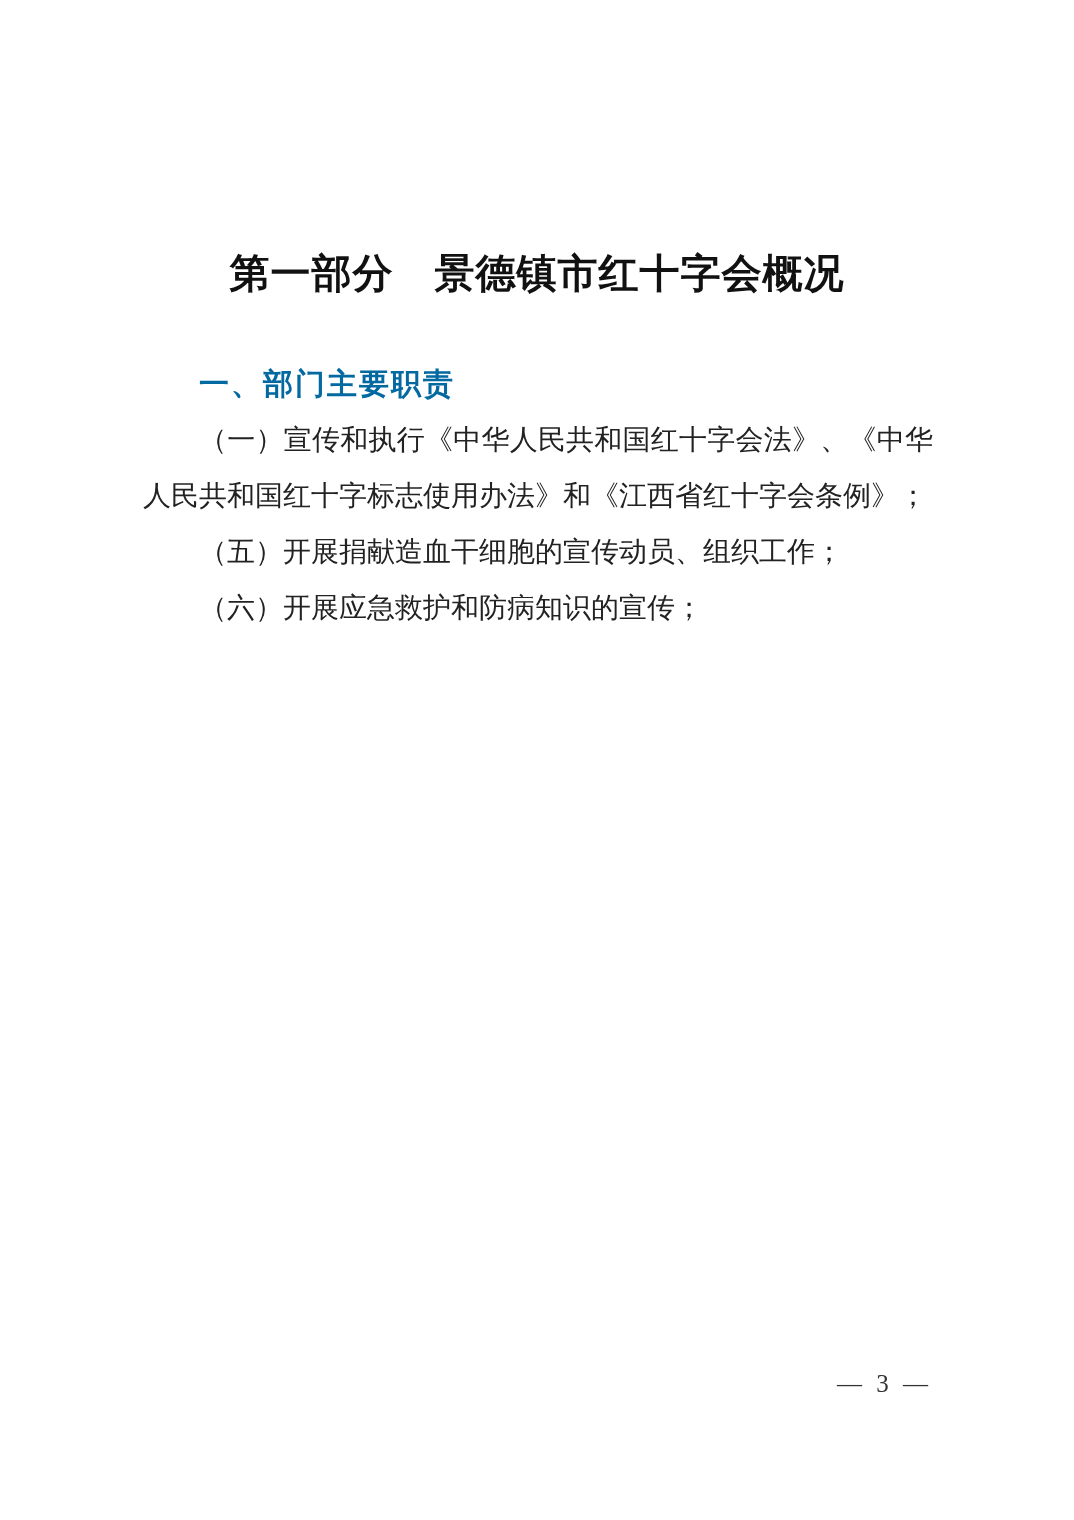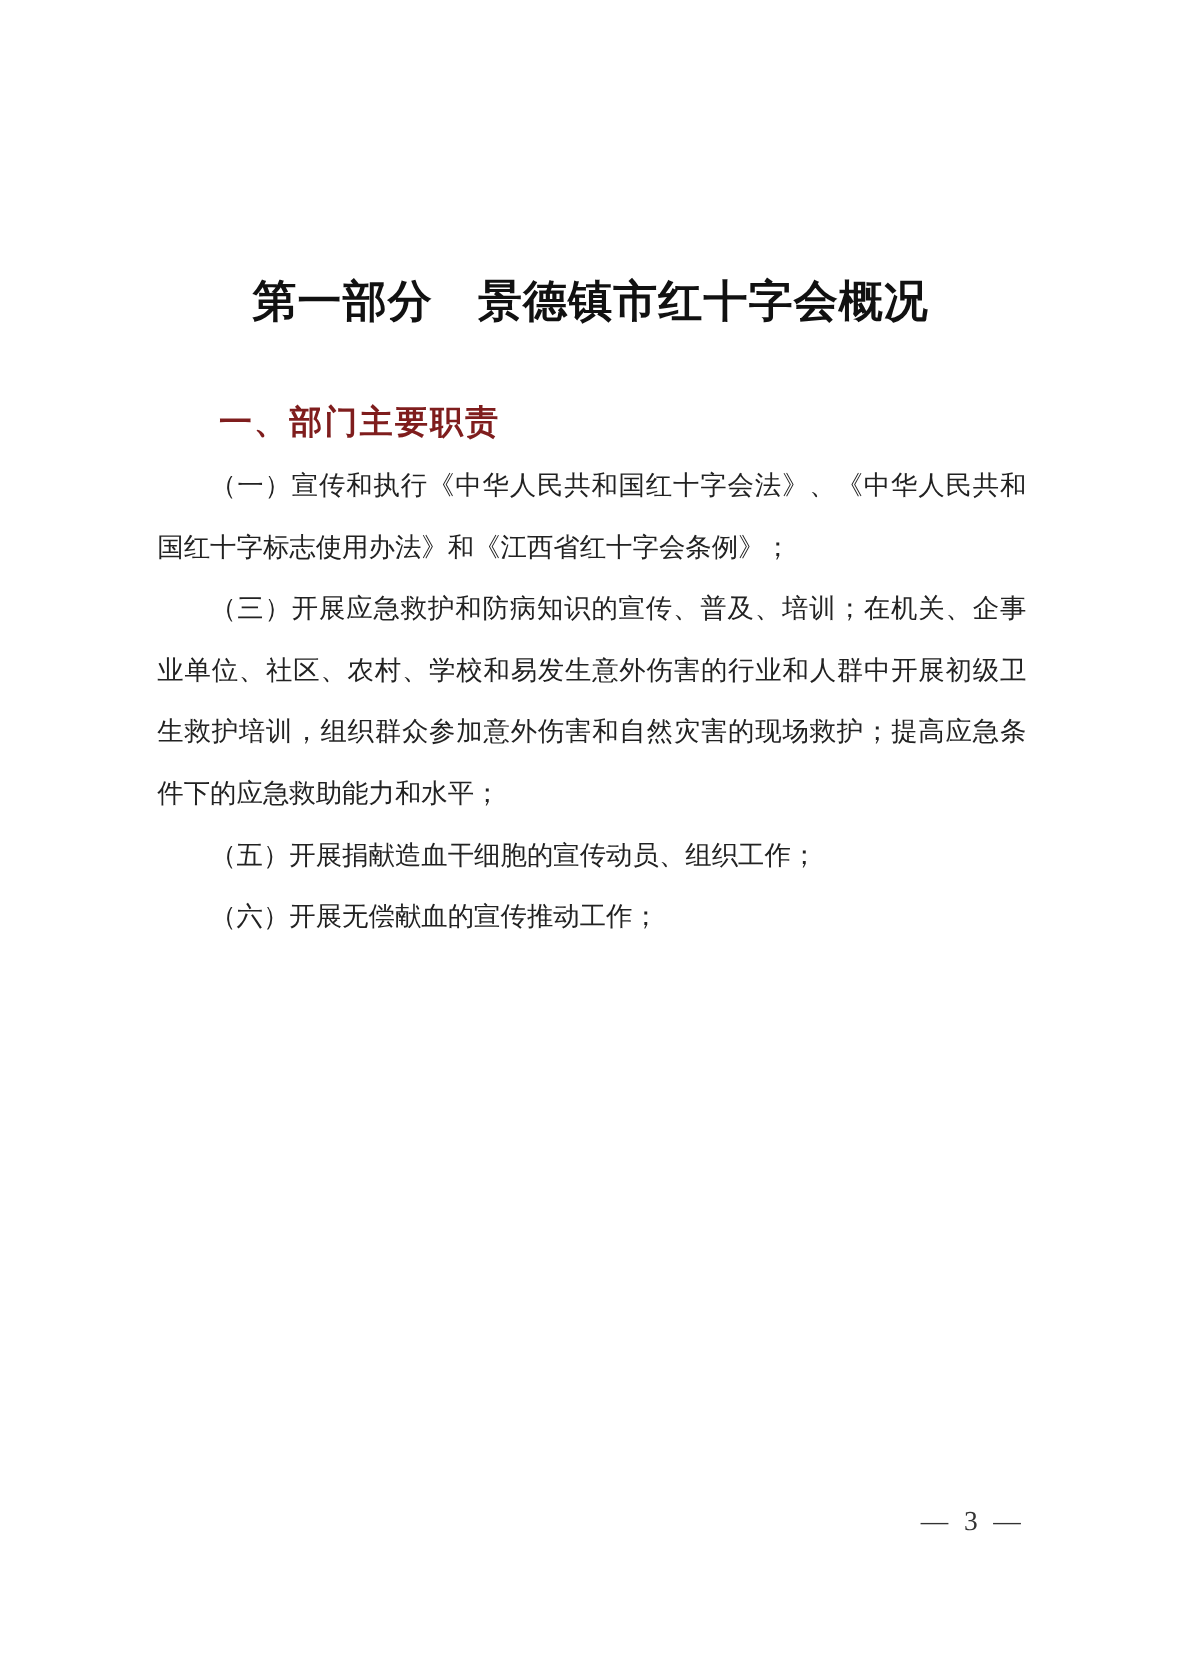--- a/index.html
+++ b/index.html
@@ -31,30 +31,30 @@
   }
   .section-heading {
     position: absolute;
     top: 364px;
     left: 199px;
     margin: 0;
     font-family: "Liberation Sans", "DejaVu Sans", sans-serif;
     font-weight: 700;
     font-size: 30px;
     letter-spacing: 2px;
-    color: #7f1d1d;
+    color: #0369a1;
     white-space: nowrap;
   }
   .body-text {
     position: absolute;
     top: 414px;
     left: 143px;
     width: 790px;
-    font-family: Liberation Serif, serif;
-    font-size: 24px;
+    font-family: Liberation Mono, monospace;
+    font-size: 28px;
     line-height: 56px;
     color: #222222;
     text-align: justify;
     text-justify: inter-character;
   }
   .body-text p {
     margin: 0;
     padding: 0;
     text-indent: 2em;
   }
@@ -73,20 +73,19 @@
 <body>
 
 <div class="page">
 
   <h1 class="doc-title">第一部分　景德镇市红十字会概况</h1>
 
   <h2 class="section-heading">一、部门主要职责</h2>
 
   <div class="body-text">
     <p>（一）宣传和执行《中华人民共和国红十字会法》、《中华人民共和国红十字标志使用办法》和《江西省红十字会条例》；</p>
-    <p>（三）开展应急救护和防病知识的宣传、普及、培训；在机关、企事业单位、社区、农村、学校和易发生意外伤害的行业和人群中开展初级卫生救护培训，组织群众参加意外伤害和自然灾害的现场救护；提高应急条件下的应急救助能力和水平；</p>
     <p>（五）开展捐献造血干细胞的宣传动员、组织工作；</p>
-    <p>（六）开展无偿献血的宣传推动工作；</p>
+    <p>（六）开展应急救护和防病知识的宣传；</p>
   </div>
 
   <div class="page-number">— 3 —</div>
 
 </div>
 
 </body></html>

